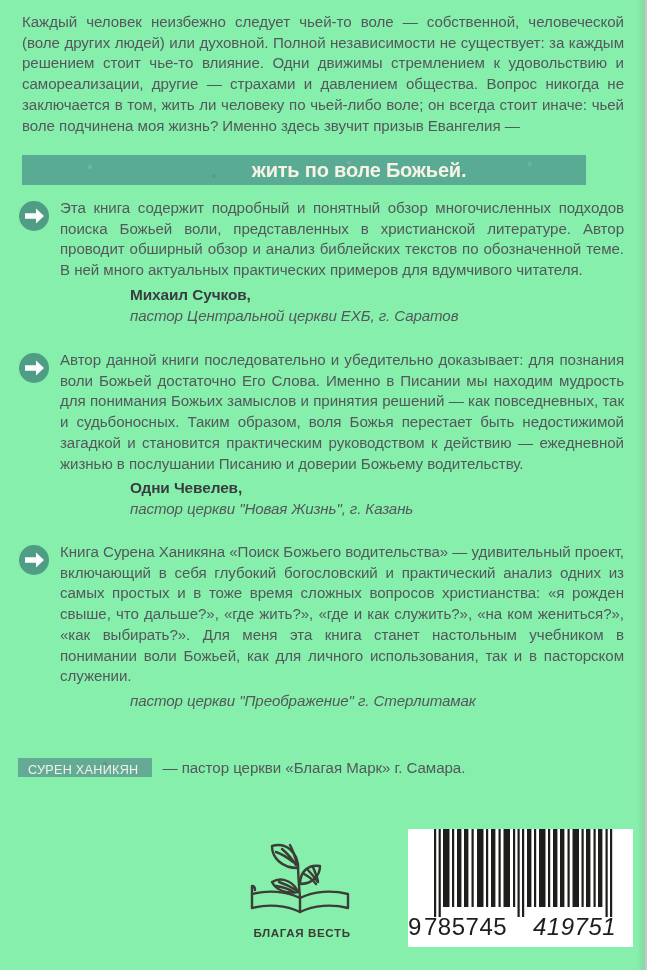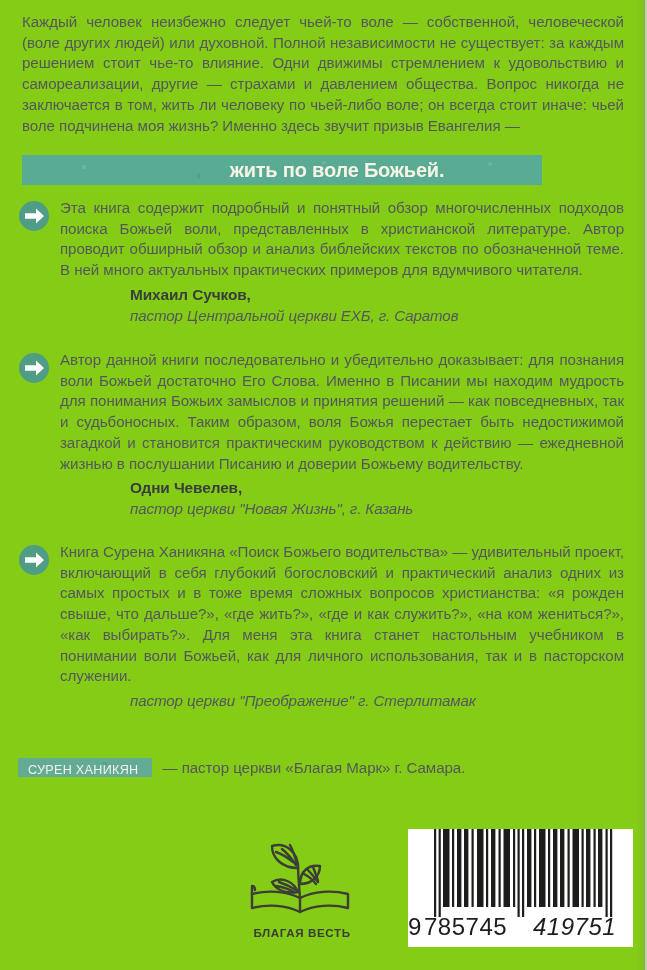--- a/index.html
+++ b/index.html
@@ -7,21 +7,21 @@
     padding: 0;
     background: #ffffff;
   }
   body {
     font-family: "Liberation Sans", sans-serif;
   }
   .page {
     position: relative;
     width: 647px;
     height: 970px;
-    background: #84cc16;
+    background: #86efac;
     overflow: hidden;
     box-sizing: border-box;
     border-right: 2px solid #c9c9c4;
   }
   
   .page::after {
     content: "";
     position: absolute;
     top: 0; right: 0;
     width: 8px; height: 100%;
@@ -38,21 +38,21 @@
     line-height: 20.7px;
     color: #54585c;
     text-align: justify;
     letter-spacing: -0.05px;
   }
 
   .banner {
     position: absolute;
     left: 22px;
     top: 155px;
-    width: 520px;
+    width: 564px;
     height: 30px;
     background: #5aab93;
     background-image:
       radial-gradient(circle at 12% 40%, rgba(255,255,255,0.13) 0 2px, transparent 2px),
       radial-gradient(circle at 34% 70%, rgba(0,0,0,0.07) 0 2px, transparent 2px),
       radial-gradient(circle at 58% 25%, rgba(255,255,255,0.12) 0 2px, transparent 2px),
       radial-gradient(circle at 78% 62%, rgba(0,0,0,0.08) 0 2px, transparent 2px),
       radial-gradient(circle at 90% 30%, rgba(255,255,255,0.10) 0 2px, transparent 2px);
     display: flex;
     align-items: center;

